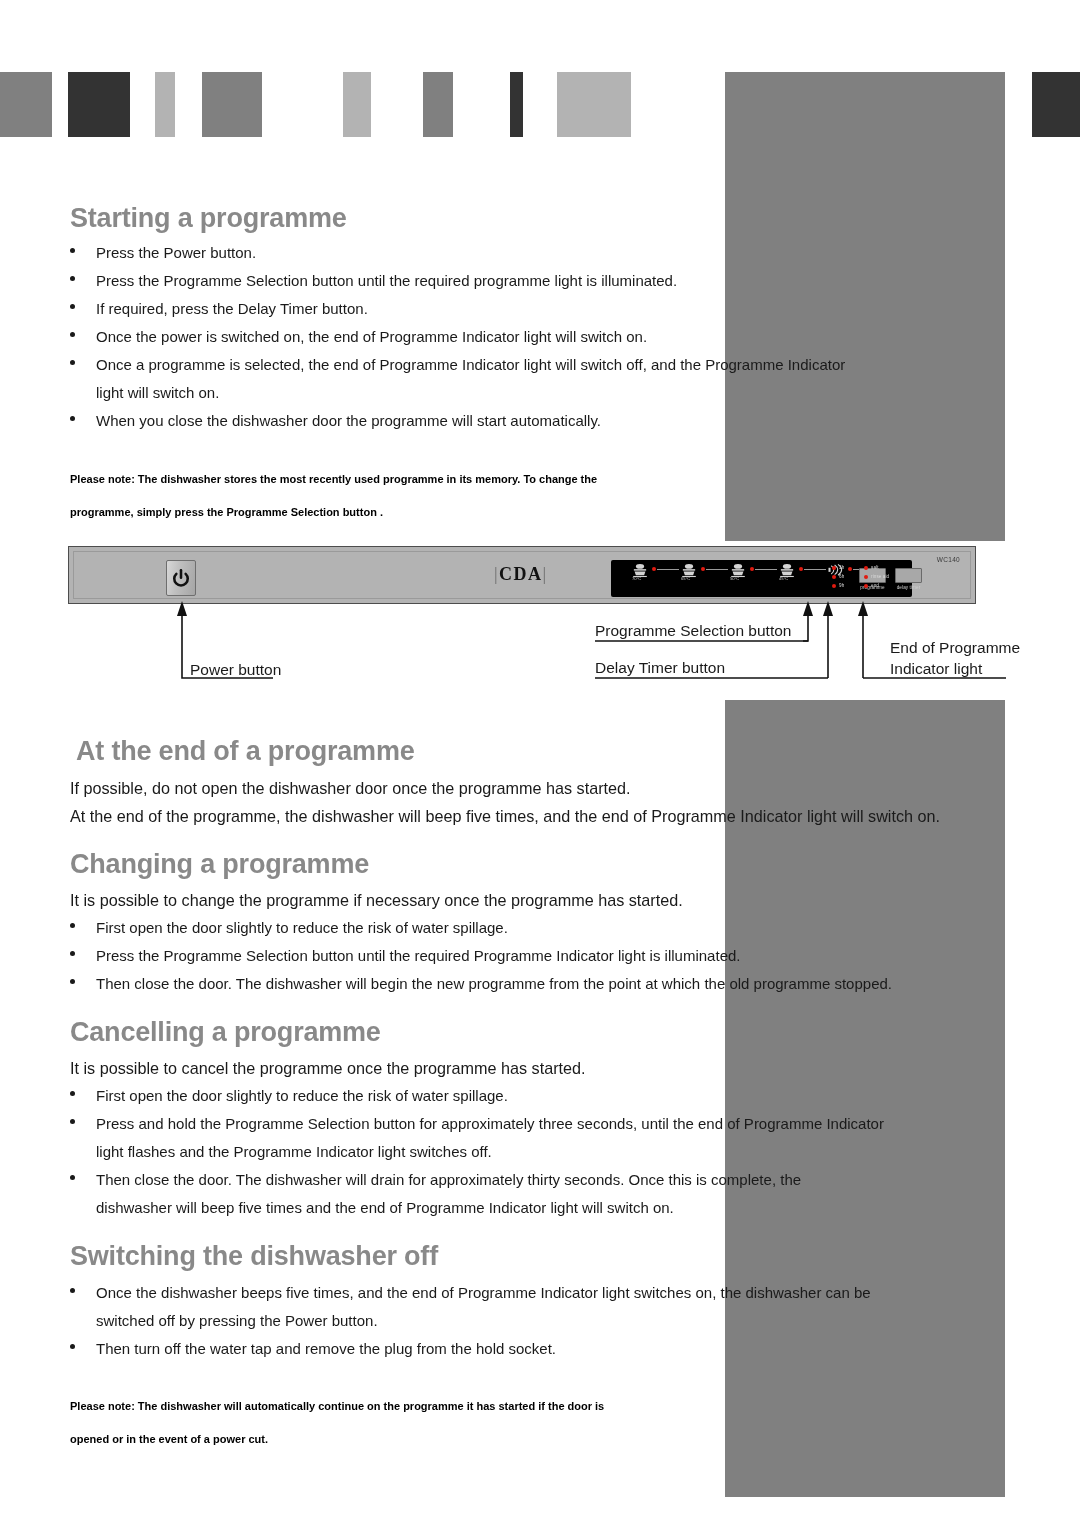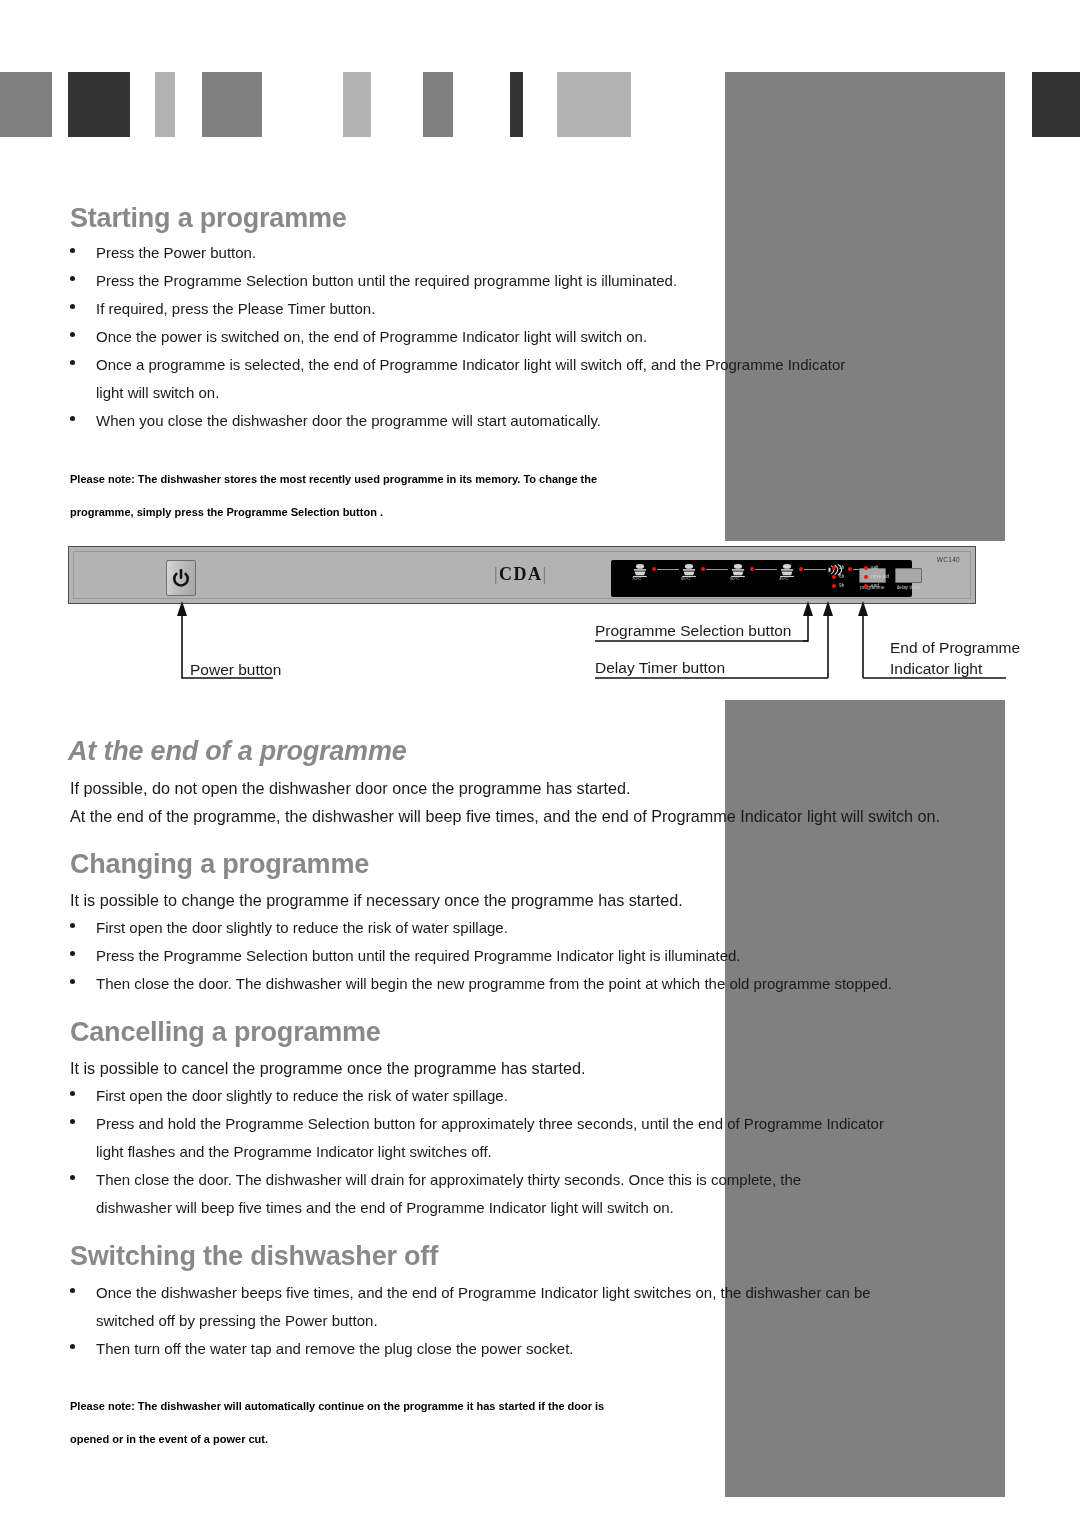--- a/index.html
+++ b/index.html
@@ -281,21 +281,21 @@
     <div class="bullet-row" style="left:70px; top:239px;">
       <span class="bullet-dot"></span>
       <span class="bullet-text">Press the Power button.</span>
     </div>
     <div class="bullet-row" style="left:70px; top:267px;">
       <span class="bullet-dot"></span>
       <span class="bullet-text">Press the Programme Selection button until the required programme light is illuminated.</span>
     </div>
     <div class="bullet-row" style="left:70px; top:295px;">
       <span class="bullet-dot"></span>
-      <span class="bullet-text">If required, press the Please Timer button.</span>
+      <span class="bullet-text">If required, press the Delay Timer button.</span>
     </div>
     <div class="bullet-row" style="left:70px; top:323px;">
       <span class="bullet-dot"></span>
       <span class="bullet-text">Once the power is switched on, the end of Programme Indicator light will switch on.</span>
     </div>
     <div class="bullet-row" style="left:70px; top:351px;">
       <span class="bullet-dot"></span>
       <span class="bullet-text">Once a programme is selected, the end of Programme Indicator light will switch off, and the Programme Indicator</span>
       <span class="bullet-cont">light will switch on.</span>
     </div>
@@ -406,21 +406,21 @@
       <polygon points="863,601 858,616 868,616" fill="#111"></polygon>
       <line x1="863" y1="678" x2="1006" y2="678" stroke="#111" stroke-width="1.6"></line>
     </svg>
 
     <div class="callout-label" style="left:190px; top:660px;">Power button</div>
     <div class="callout-label" style="left:595px; top:621px;">Programme  Selection button</div>
     <div class="callout-label" style="left:595px; top:658px;">Delay Timer button</div>
     <div class="callout-label" style="left:890px; top:638px;">End of Programme</div>
     <div class="callout-label" style="left:890px; top:659px;">Indicator light</div>
 
-    <h2 class="section-heading" style="left:68px; top:738px;font-style:italic;">At the end of a programme</h2>
+    <h2 class="section-heading" style="left:76px; top:738px;">At the end of a programme</h2>
     <p class="para" style="left:70px; top:774px;">If possible, do not open the dishwasher door once the programme has started.</p>
     <p class="para" style="left:70px; top:802px;">At the end of the programme, the dishwasher will beep five times, and the end of Programme Indicator light will switch on.</p>
 
     <h2 class="section-heading" style="left:70px; top:851px;">Changing a programme</h2>
     <p class="para" style="left:70px; top:886px;">It is possible to change the programme if necessary once the programme has started.</p>
     <div class="bullet-row" style="left:70px; top:914px;">
       <span class="bullet-dot"></span>
       <span class="bullet-text">First open the door slightly to reduce the risk of water spillage.</span>
     </div>
     <div class="bullet-row" style="left:70px; top:942px;">
@@ -450,21 +450,21 @@
     </div>
 
     <h2 class="section-heading" style="left:70px; top:1243px;">Switching the dishwasher off</h2>
     <div class="bullet-row" style="left:70px; top:1279px;">
       <span class="bullet-dot"></span>
       <span class="bullet-text">Once the dishwasher beeps five times, and the end of Programme Indicator light switches on, the dishwasher can be</span>
       <span class="bullet-cont">switched off by pressing the Power button.</span>
     </div>
     <div class="bullet-row" style="left:70px; top:1335px;">
       <span class="bullet-dot"></span>
-      <span class="bullet-text">Then turn off the water tap and remove the plug close the power socket.</span>
+      <span class="bullet-text">Then turn off the water tap and remove the plug from the hold socket.</span>
     </div>
 
     <div class="note" style="left:70px; top:1390px;">
       <span class="justified">Please note: The dishwasher will automatically continue on the programme it has started if the door is</span>
       <span class="justified">opened or in the event of a power cut.</span>
     </div>
 
   </div>
 </div>
 

